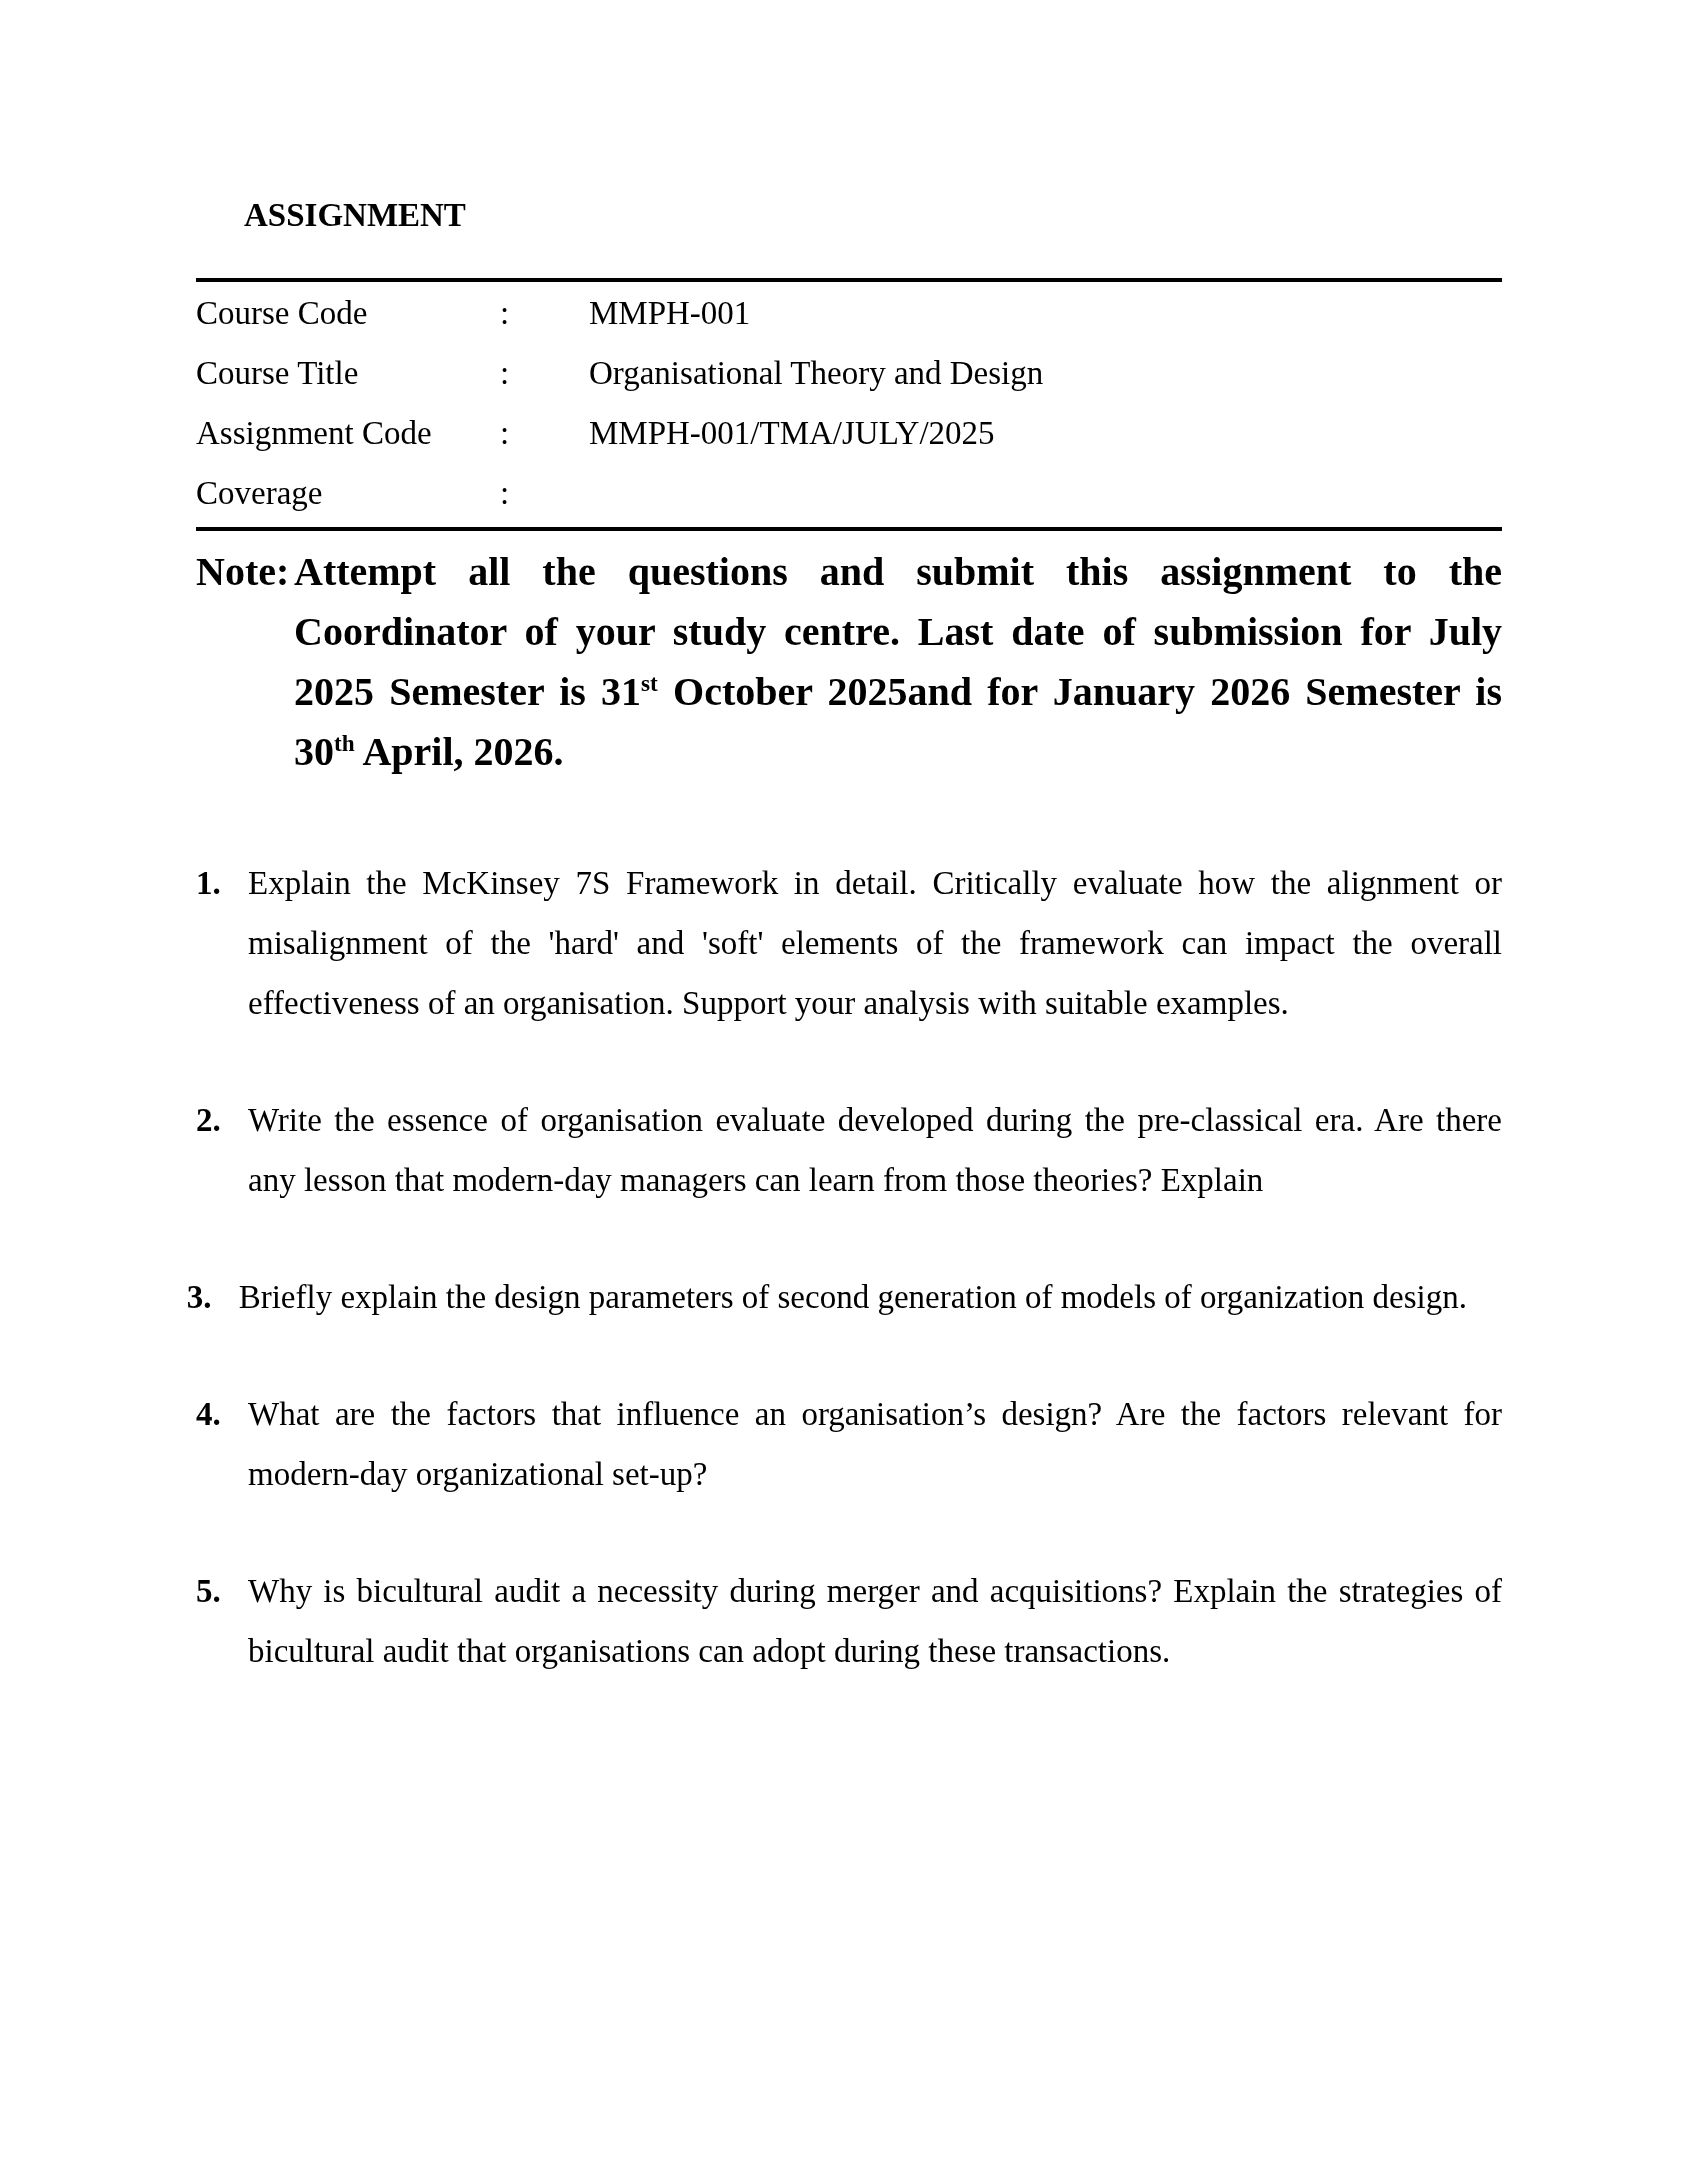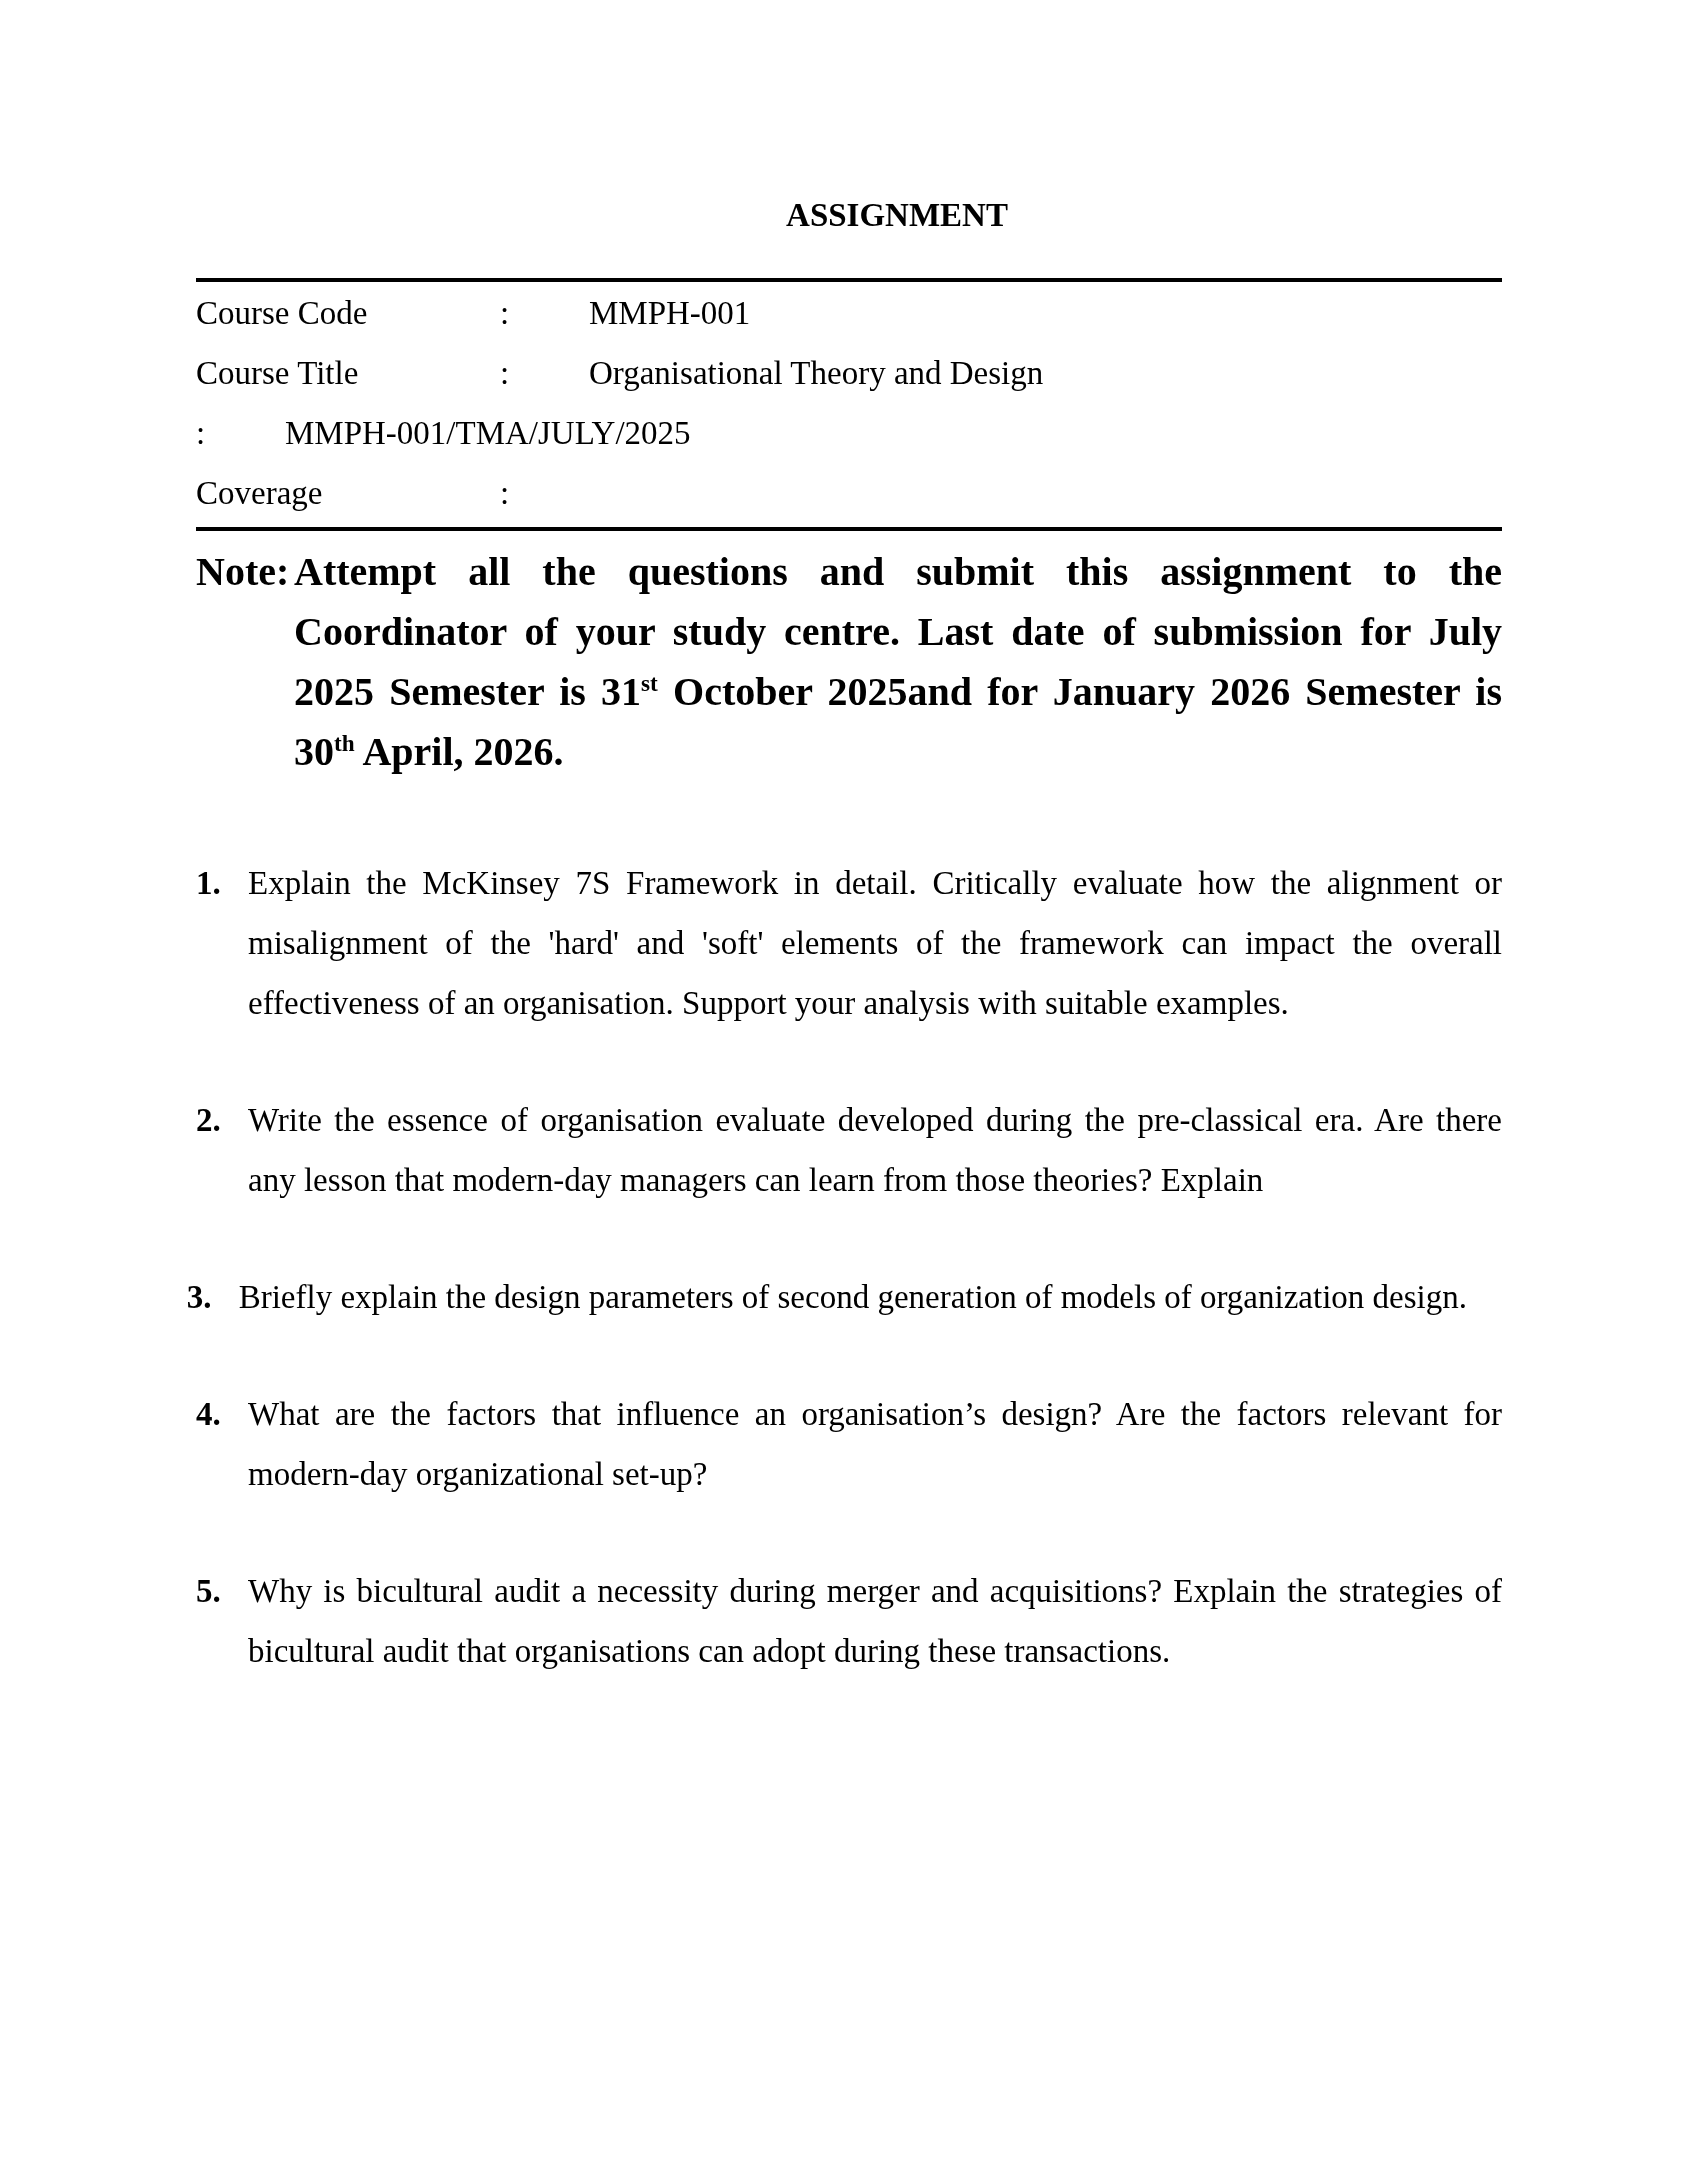--- a/index.html
+++ b/index.html
@@ -17,21 +17,21 @@
     position: absolute;
     inset: 0;
     padding: 185px 185px 0 196px; 
   }
 
   
   .doc-title {
     font-size: 33px;
     line-height: 60px;
     font-weight: bold;
-    text-align: center;
+    text-align: left;
     position: relative;
     left: 48px;              
     letter-spacing: 0px;
   }
 
   
   .info-table {
     margin-top: 33px;
     border-top: 4.6px solid #000;
     border-bottom: 4.6px solid #000;
@@ -105,20 +105,21 @@
       <span class="info-row-label">Course Code</span>
       <span class="info-row-colon">:</span>
       <span class="info-row-value">MMPH-001</span>
     </div>
     <div class="info-row">
       <span class="info-row-label">Course Title</span>
       <span class="info-row-colon">:</span>
       <span class="info-row-value">Organisational Theory and Design</span>
     </div>
     <div class="info-row">
+      <span class="info-row-label">Assignment Code</span>
       <span class="info-row-colon">:</span>
       <span class="info-row-value">MMPH-001/TMA/JULY/2025</span>
     </div>
     <div class="info-row">
       <span class="info-row-label">Coverage</span>
       <span class="info-row-colon">:</span>
     </div>
   </section>
 
   <p class="note"><span class="note-label">Note:</span><span>Attempt all the questions and submit this assignment to the Coordinator of your study centre. Last date of submission for July 2025 Semester is 31</span><sup>st</sup><span> October 2025and for January 2026 Semester is 30</span><sup>th</sup><span> April, 2026.</span></p>

